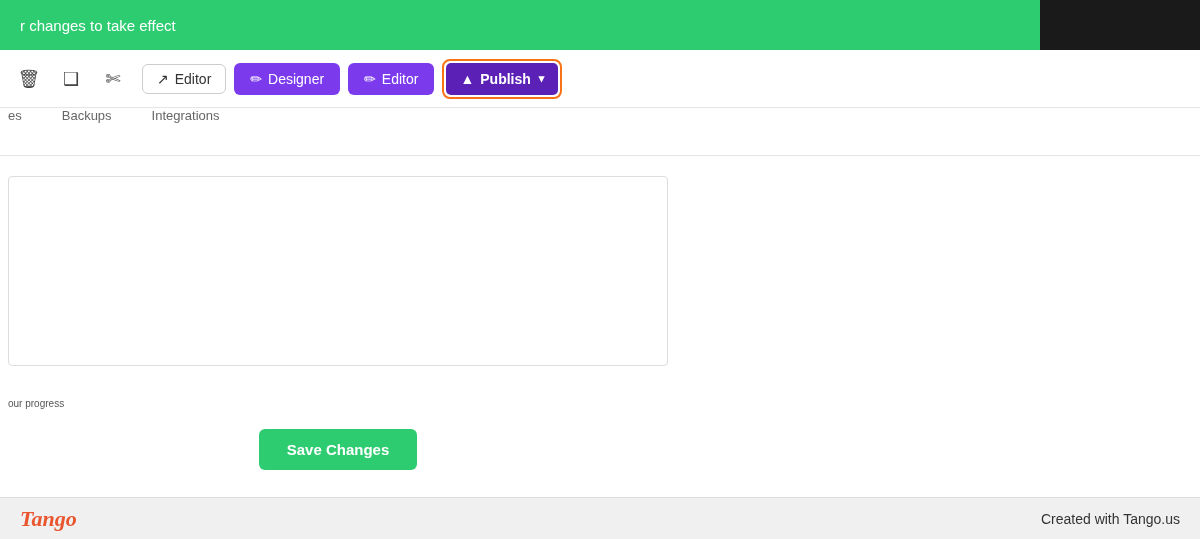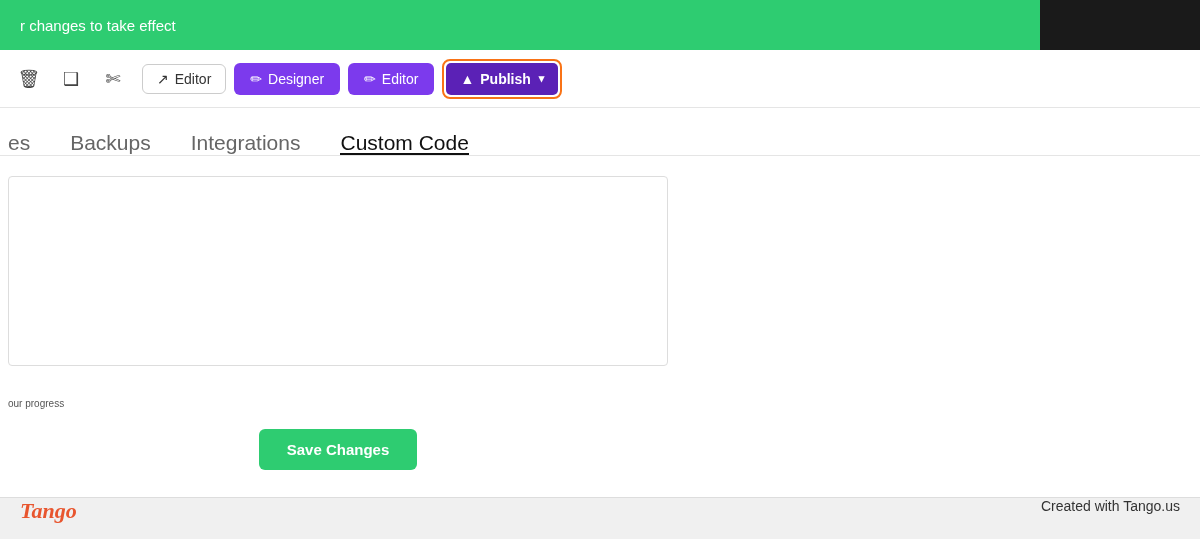--- a/index.html
+++ b/index.html
@@ -120,22 +120,22 @@
       align-items: center;
       border-bottom: 1px solid #e5e5e5;
       padding: 0 0;
       height: 48px;
       background: #fff;
     }
     .tab {
       padding: 0 20px;
       height: 100%;
       display: flex;
-      align-items: flex-end;
-      font-size: 21px;
+      align-items: flex-start;
+      font-size: 13px;
       color: #666;
       cursor: pointer;
       position: relative;
       white-space: nowrap;
     }
     .tab.active {
       color: #111;
       font-weight: 500;
     }
     .tab.active::after {
@@ -177,21 +177,21 @@
 
     
     .footer {
       position: absolute;
       bottom: 0;
       left: 0;
       right: 0;
       height: 42px;
       background: #f0f0f0;
       display: flex;
-      align-items: flex-start;
+      align-items: center;
       justify-content: space-between;
       padding: 0 20px;
       border-top: 1px solid #ddd;
     }
     .footer-logo {
       font-family: Georgia, serif;
       font-style: italic;
       color: #e8552e;
       font-size: 22px;
       font-weight: bold;
@@ -252,23 +252,20 @@
 <div class="tabs">
   <div class="tab">
     <span>es</span>
   </div>
   <div class="tab">
     <span>Backups</span>
   </div>
   <div class="tab">
     <span>Integrations</span>
   </div>
-  <div class="tab active">
-    <span>Custom Code</span>
-  </div>
 </div>
 
 <div class="main-content">
   <div class="editor-box"></div>
   <p class="progress-text">our progress</p>
   <div style="display:flex; justify-content:center; width:660px; margin-top: 8px;">
     <button class="save-changes-btn">Save Changes</button>
   </div>
 </div>
 

